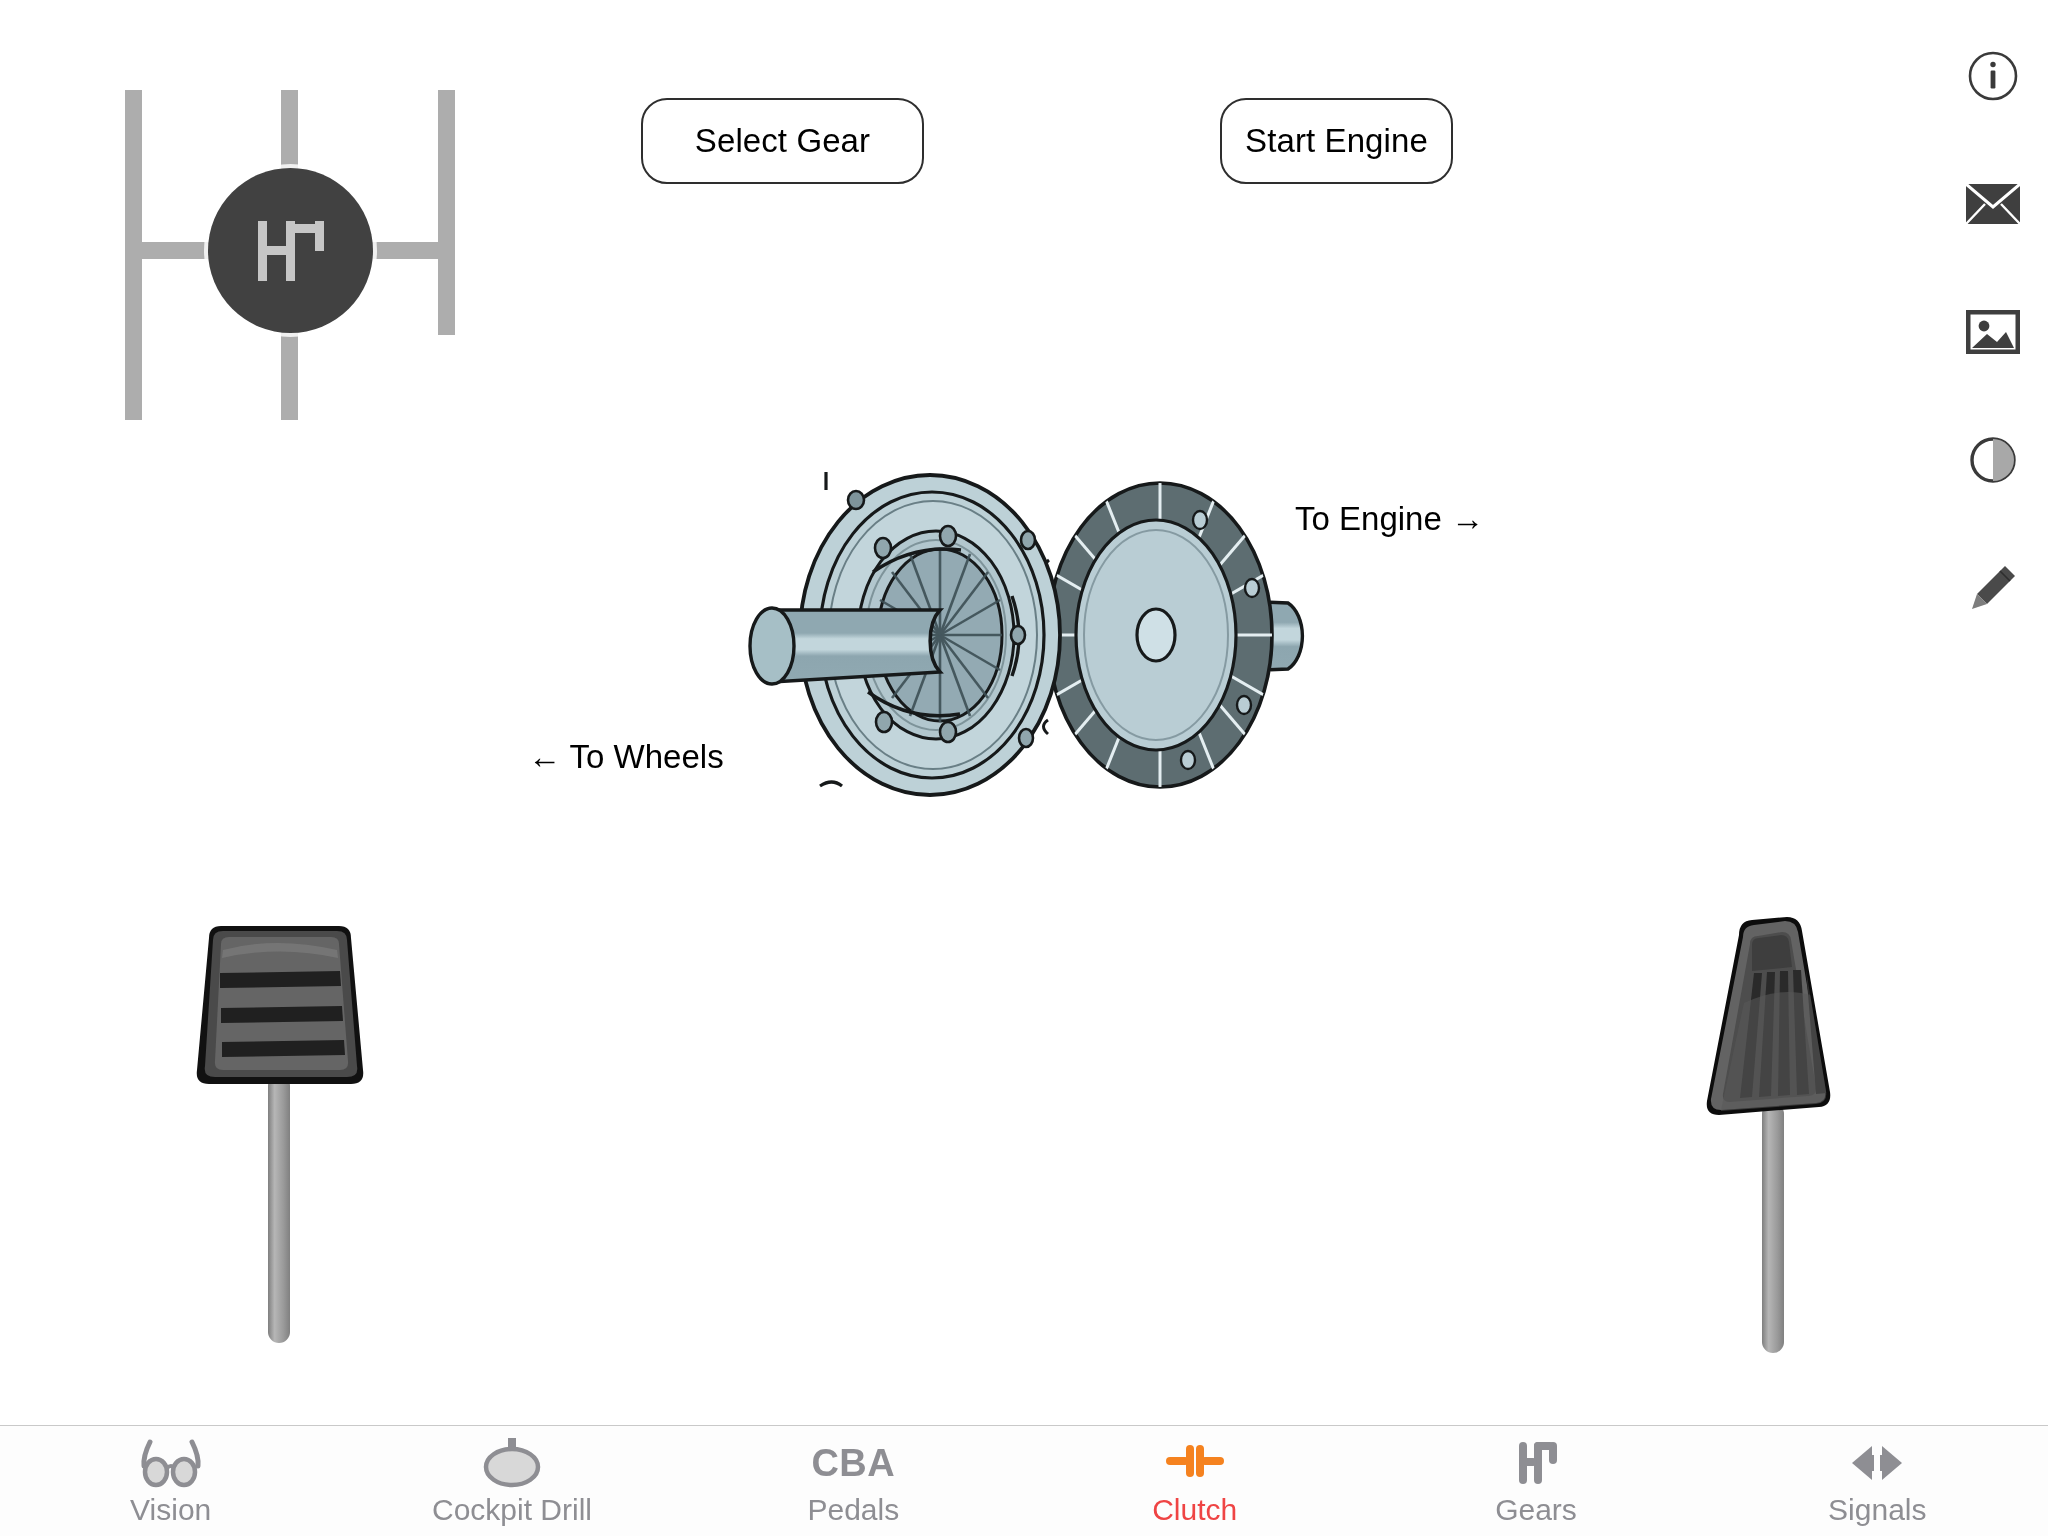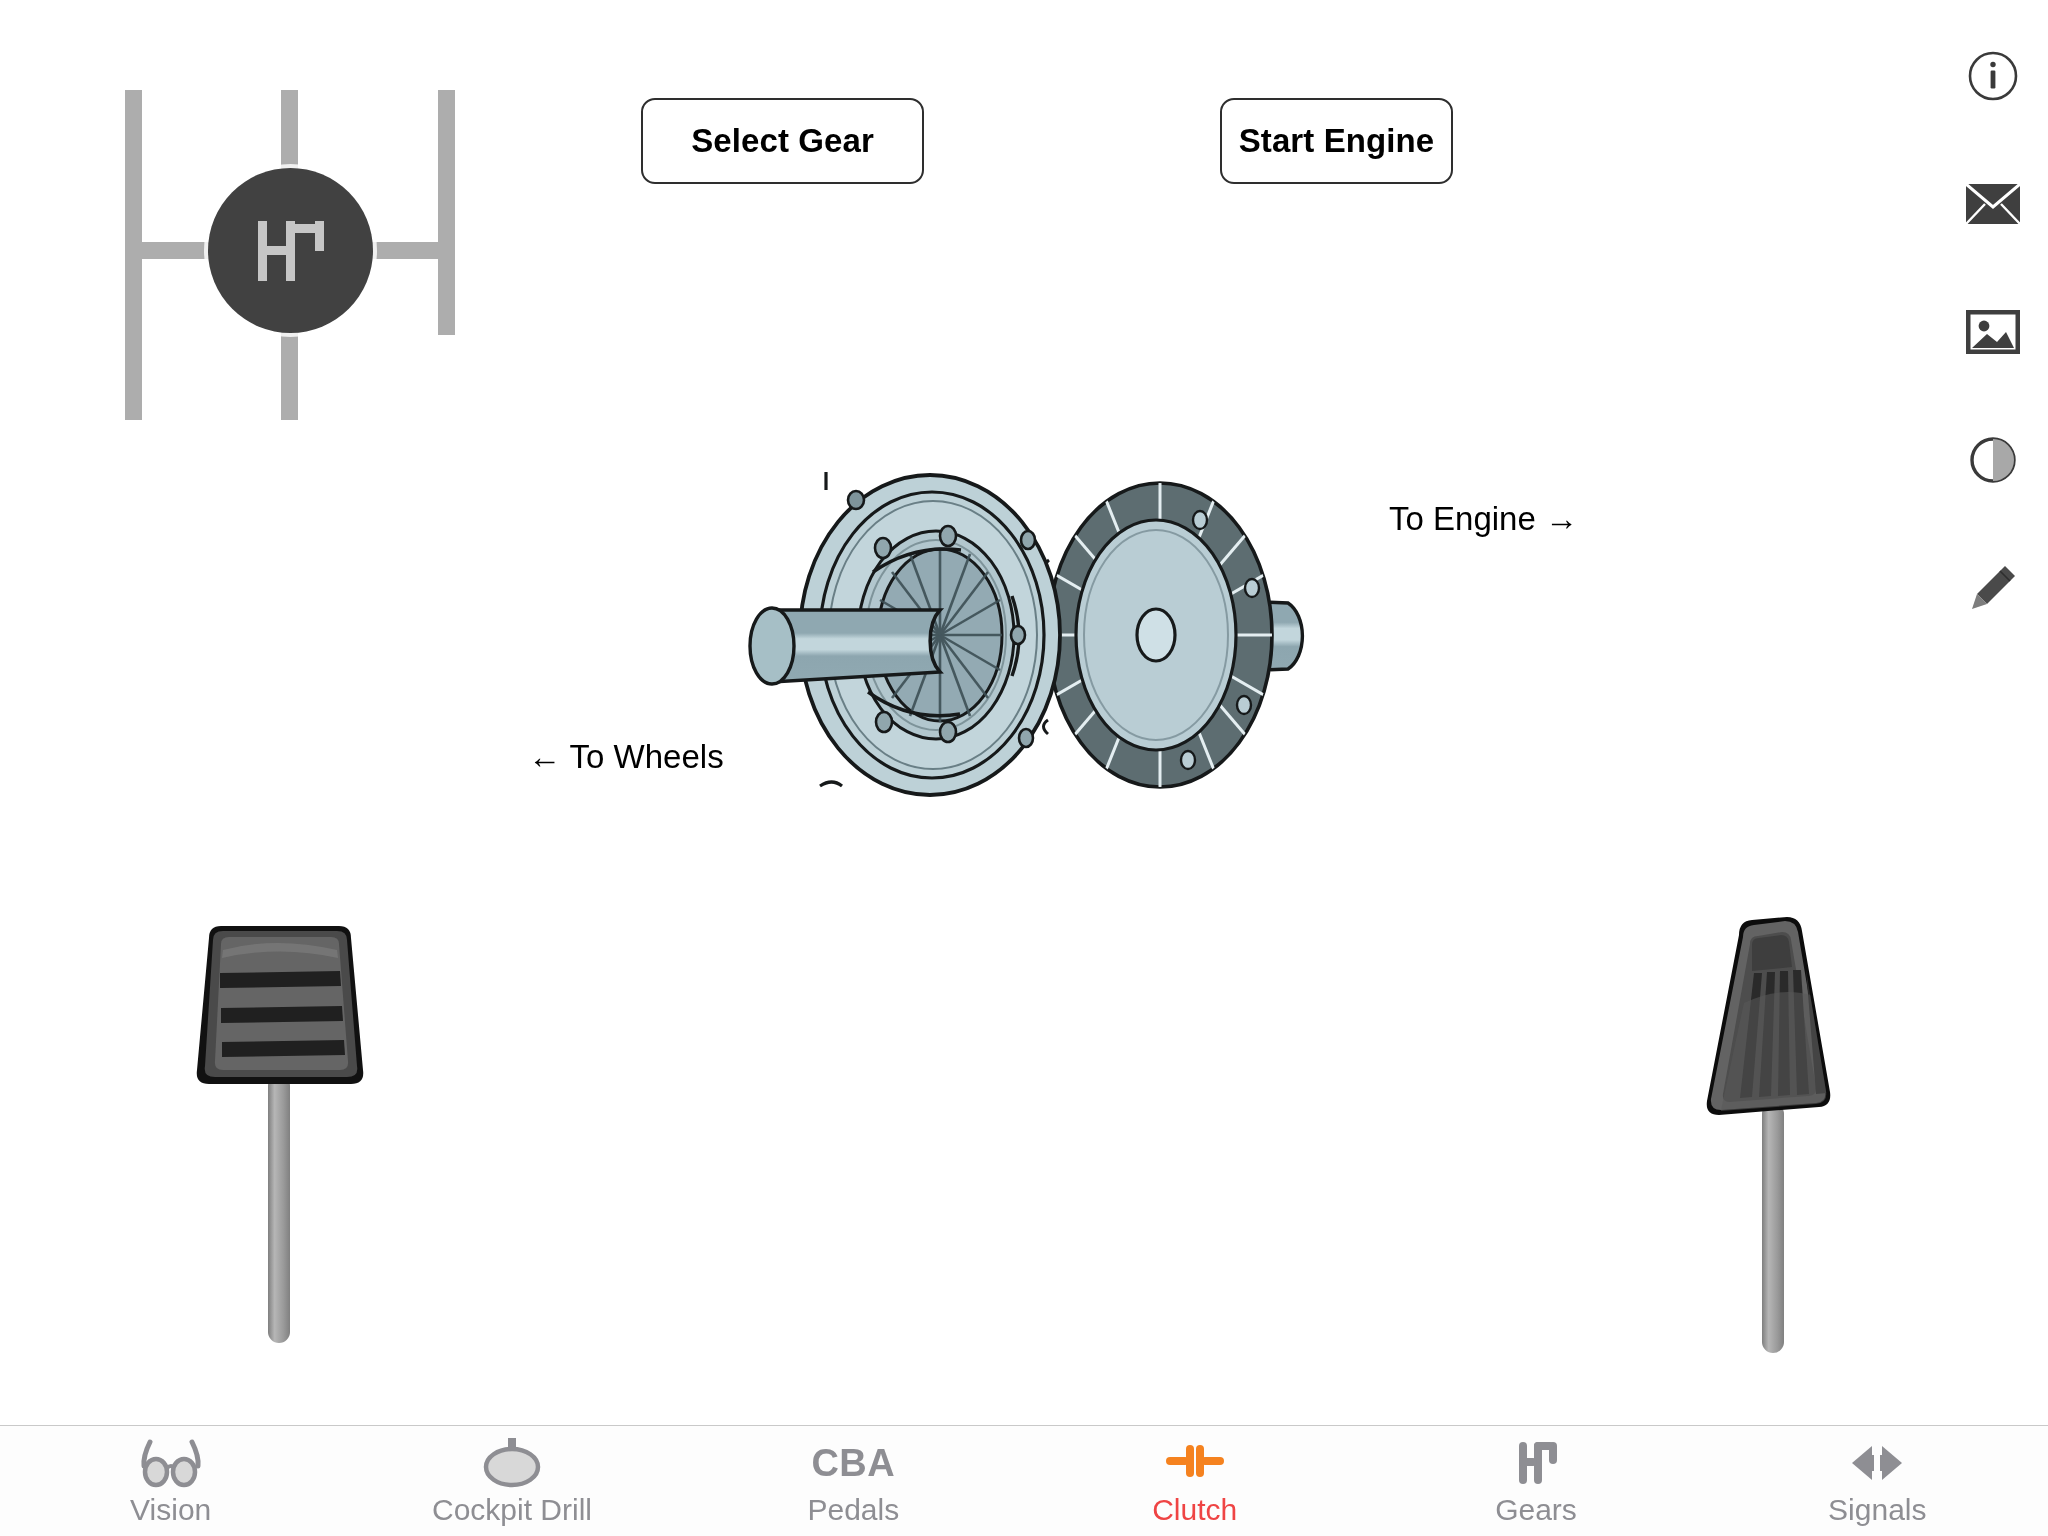--- a/index.html
+++ b/index.html
@@ -58,30 +58,29 @@
   .knob-h .kv2 { left: 28px; top: 0px;  width: 9px; height: 60px; }
   .knob-h .kv3 { left: 57px; top: 0px;  width: 9px; height: 30px; }
   .knob-h .kh1 { left: 0px;  top: 25px; width: 37px; height: 9px; }
   .knob-h .kh2 { left: 28px; top: 3px;  width: 38px; height: 9px; }
 
   
   .pill-btn {
     position: absolute;
     box-sizing: border-box;
     border: 2px solid #2e2e2e;
-    border-radius: 14px;
+    border-radius: 26px;
     background: #ffffff;
     color: #000000;
     font-size: 33px;
     font-family: "Liberation Sans", sans-serif;
     display: flex;
     align-items: center;
     justify-content: center;
     letter-spacing: 0.1px;
-    font-weight: bold;
   }
   #btn-select-gear { left: 641px; top: 98px; width: 283px; height: 86px; }
   #btn-start-engine { left: 1220px; top: 98px; width: 233px; height: 86px; }
 
   
   .toolbar {
     position: absolute;
     right: 0px;
     top: 40px;
     width: 110px;
@@ -110,21 +109,21 @@
   .clutch-art svg { display: block; width: 780px; height: 430px; }
 
   .art-label {
     position: absolute;
     font-size: 33px;
     color: #000000;
     font-family: "Liberation Sans", sans-serif;
     white-space: nowrap;
   }
   #label-to-wheels { left: 528px; top: 738px; }
-  #label-to-engine { left: 1389px; top: 500px; text-align: right; }
+  #label-to-engine { left: 1295px; top: 500px; text-align: right; }
 
   
   .pedal { position: absolute; }
   .pedal svg { display: block; }
   #pedal-clutch { left: 185px; top: 920px; width: 190px; height: 430px; }
   #pedal-accelerator { left: 1680px; top: 915px; width: 190px; height: 440px; }
 
   
   .tabbar {
     position: absolute;

